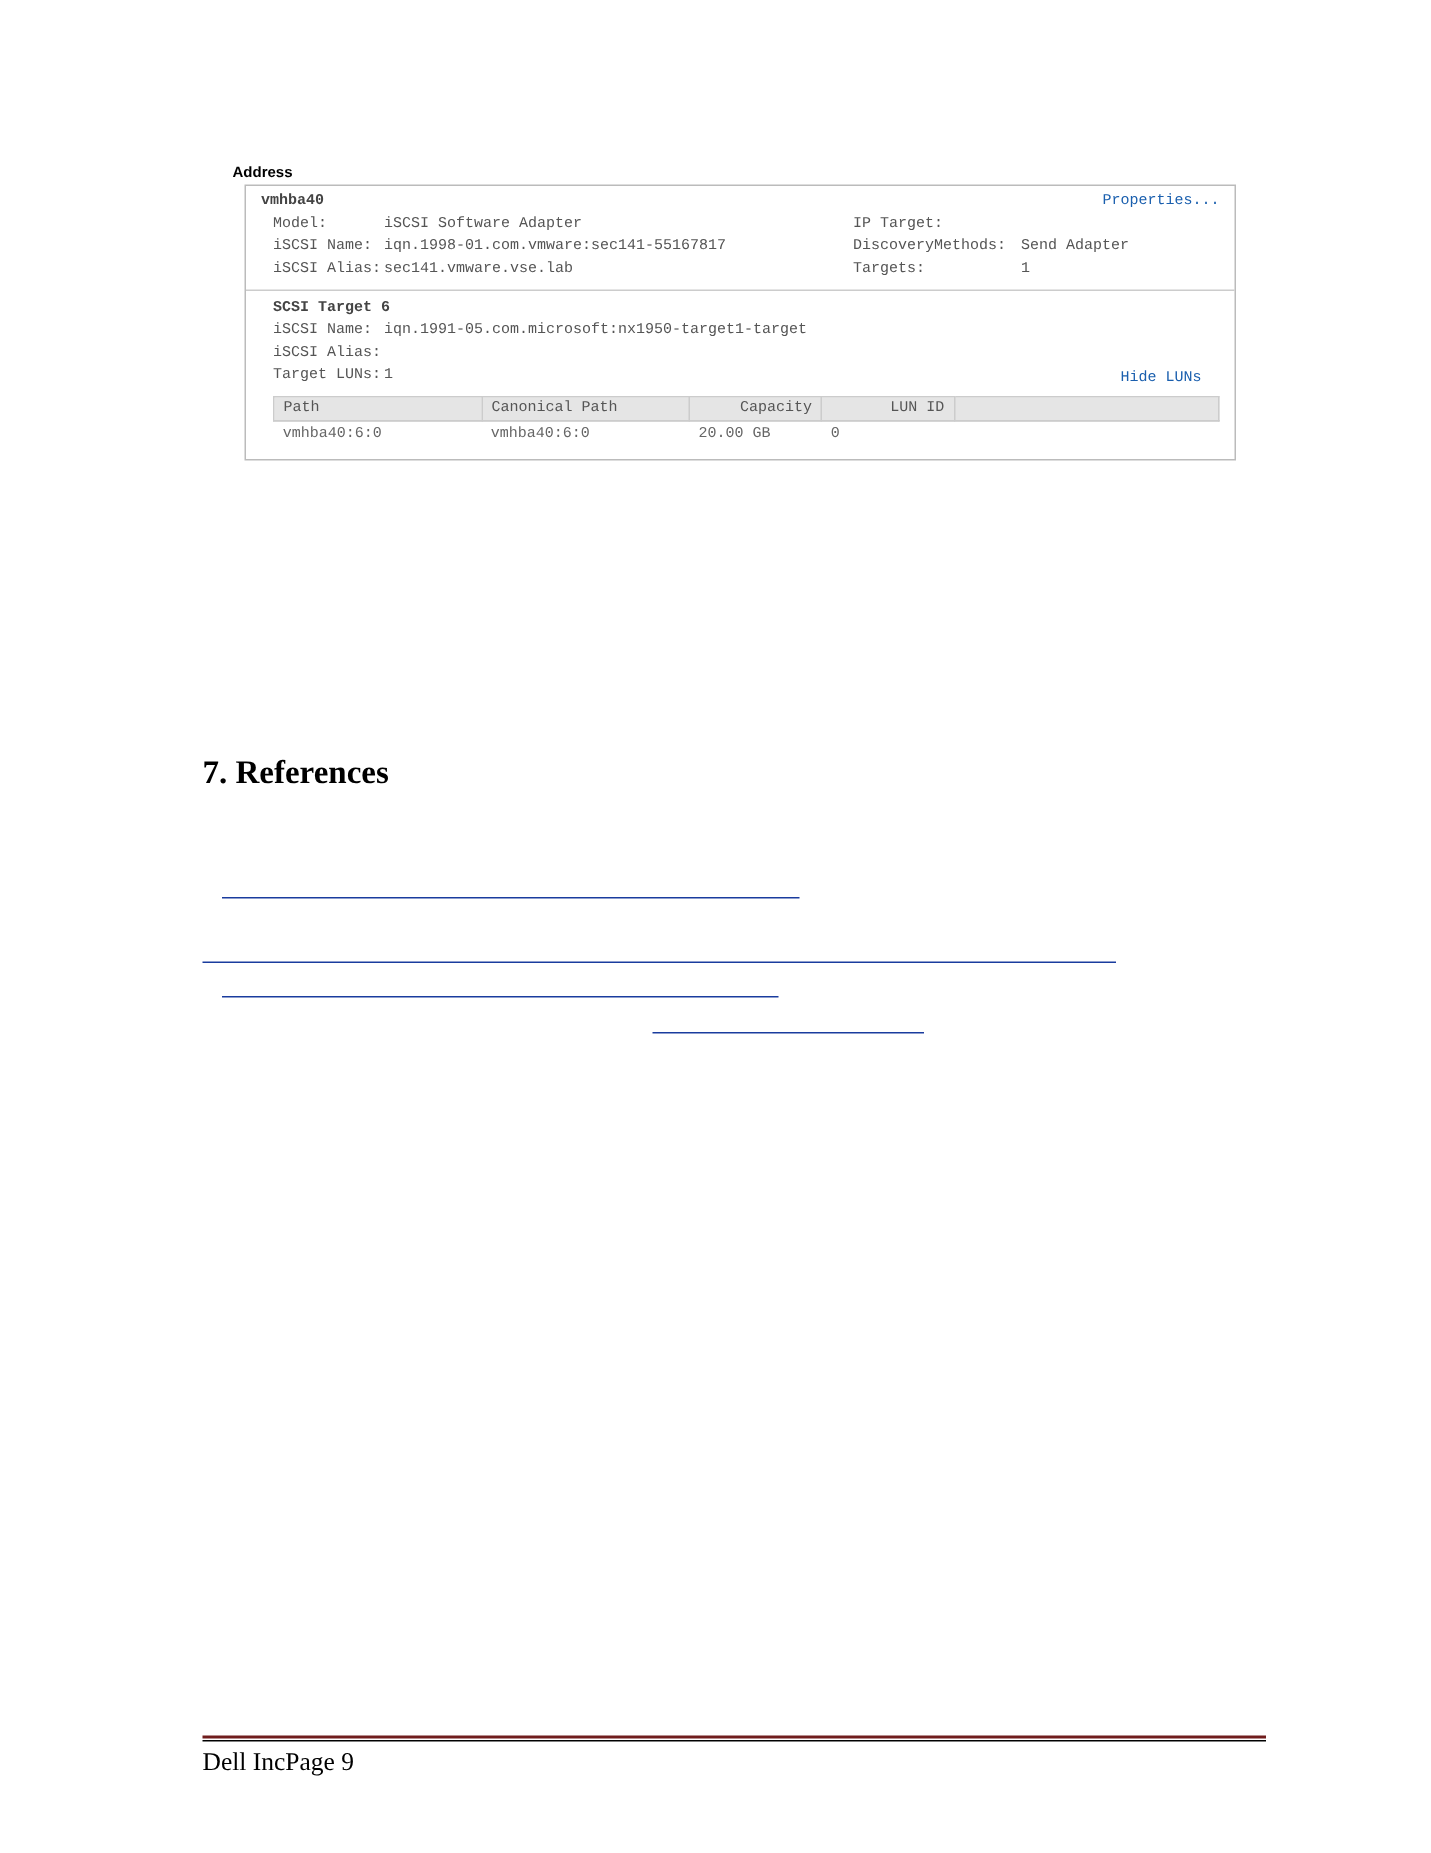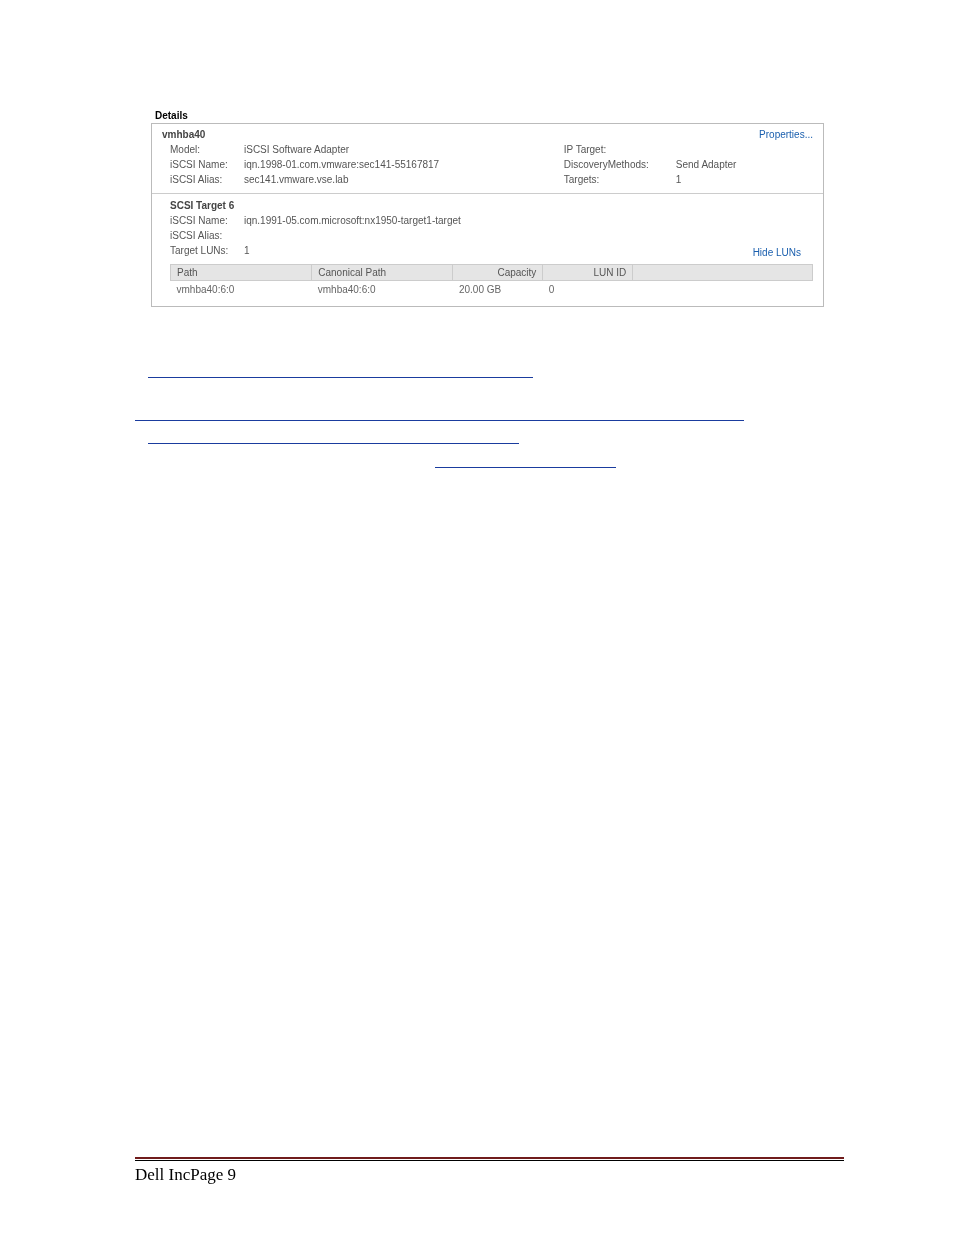--- a/index.html
+++ b/index.html
@@ -17,25 +17,25 @@
       position: relative;
     }
     .details-label {
       font-family: Arial, sans-serif;
       font-size: 10px;
       font-weight: bold;
       margin-left: 20px;
       margin-bottom: 2px;
     }
     .panel {
-      margin-left: 16px;
+      margin-left: 28px;
       margin-right: 20px;
       border: 1px solid #bbb;
       background: #fff;
-      font-family: Liberation Sans, sans-serif;
+      font-family: Liberation Mono, monospace;
       font-size: 10px;
       color: #555;
       padding-bottom: 8px;
     }
     .panel-top {
       padding: 5px 10px 2px 10px;
       position: relative;
     }
     .adapter-name {
       font-weight: bold;
@@ -132,21 +132,21 @@
       display: flex;
       justify-content: flex-start;
       font-size: 17px;
       padding-top: 4px;
     }
   </style>
 </head>
 <body>
 
 <div class="page">
-  <div class="details-label">Details</div>
+  <div class="details-label">Address</div>
 
   <div class="panel">
     <div class="panel-top">
       <div class="adapter-name">vmhba40</div>
       <span class="properties-link">Properties...</span>
     </div>
     <div class="info-cols">
       <div class="col-left">
         <div class="info-row">
           <span class="info-label">Model:</span>
@@ -210,20 +210,21 @@
             <td>vmhba40:6:0</td>
             <td class="c-right">20.00 GB</td>
             <td class="c-right">0</td>
             <td></td>
           </tr>
         </tbody>
       </table>
     </div>
   </div>
 
+  <h2 class="heading">7.  References</h2>
 
   <div class="references">
     <div class="ref-item">
       <span class="ref-text">1.</span>
       <span class="ref-link" style="padding-right:170px">VMware iSCSI SAN configuration guide</span>
     </div>
     <div class="ref-item">
       <span class="ref-text">2.</span>
       <span class="ref-text">Dell Engineering document on </span>
       <span class="ref-link" style="padding-right:230px">VMware ESX 3.01 with iSCSI storage &amp; PowerEdge 1955 blade servers</span>

